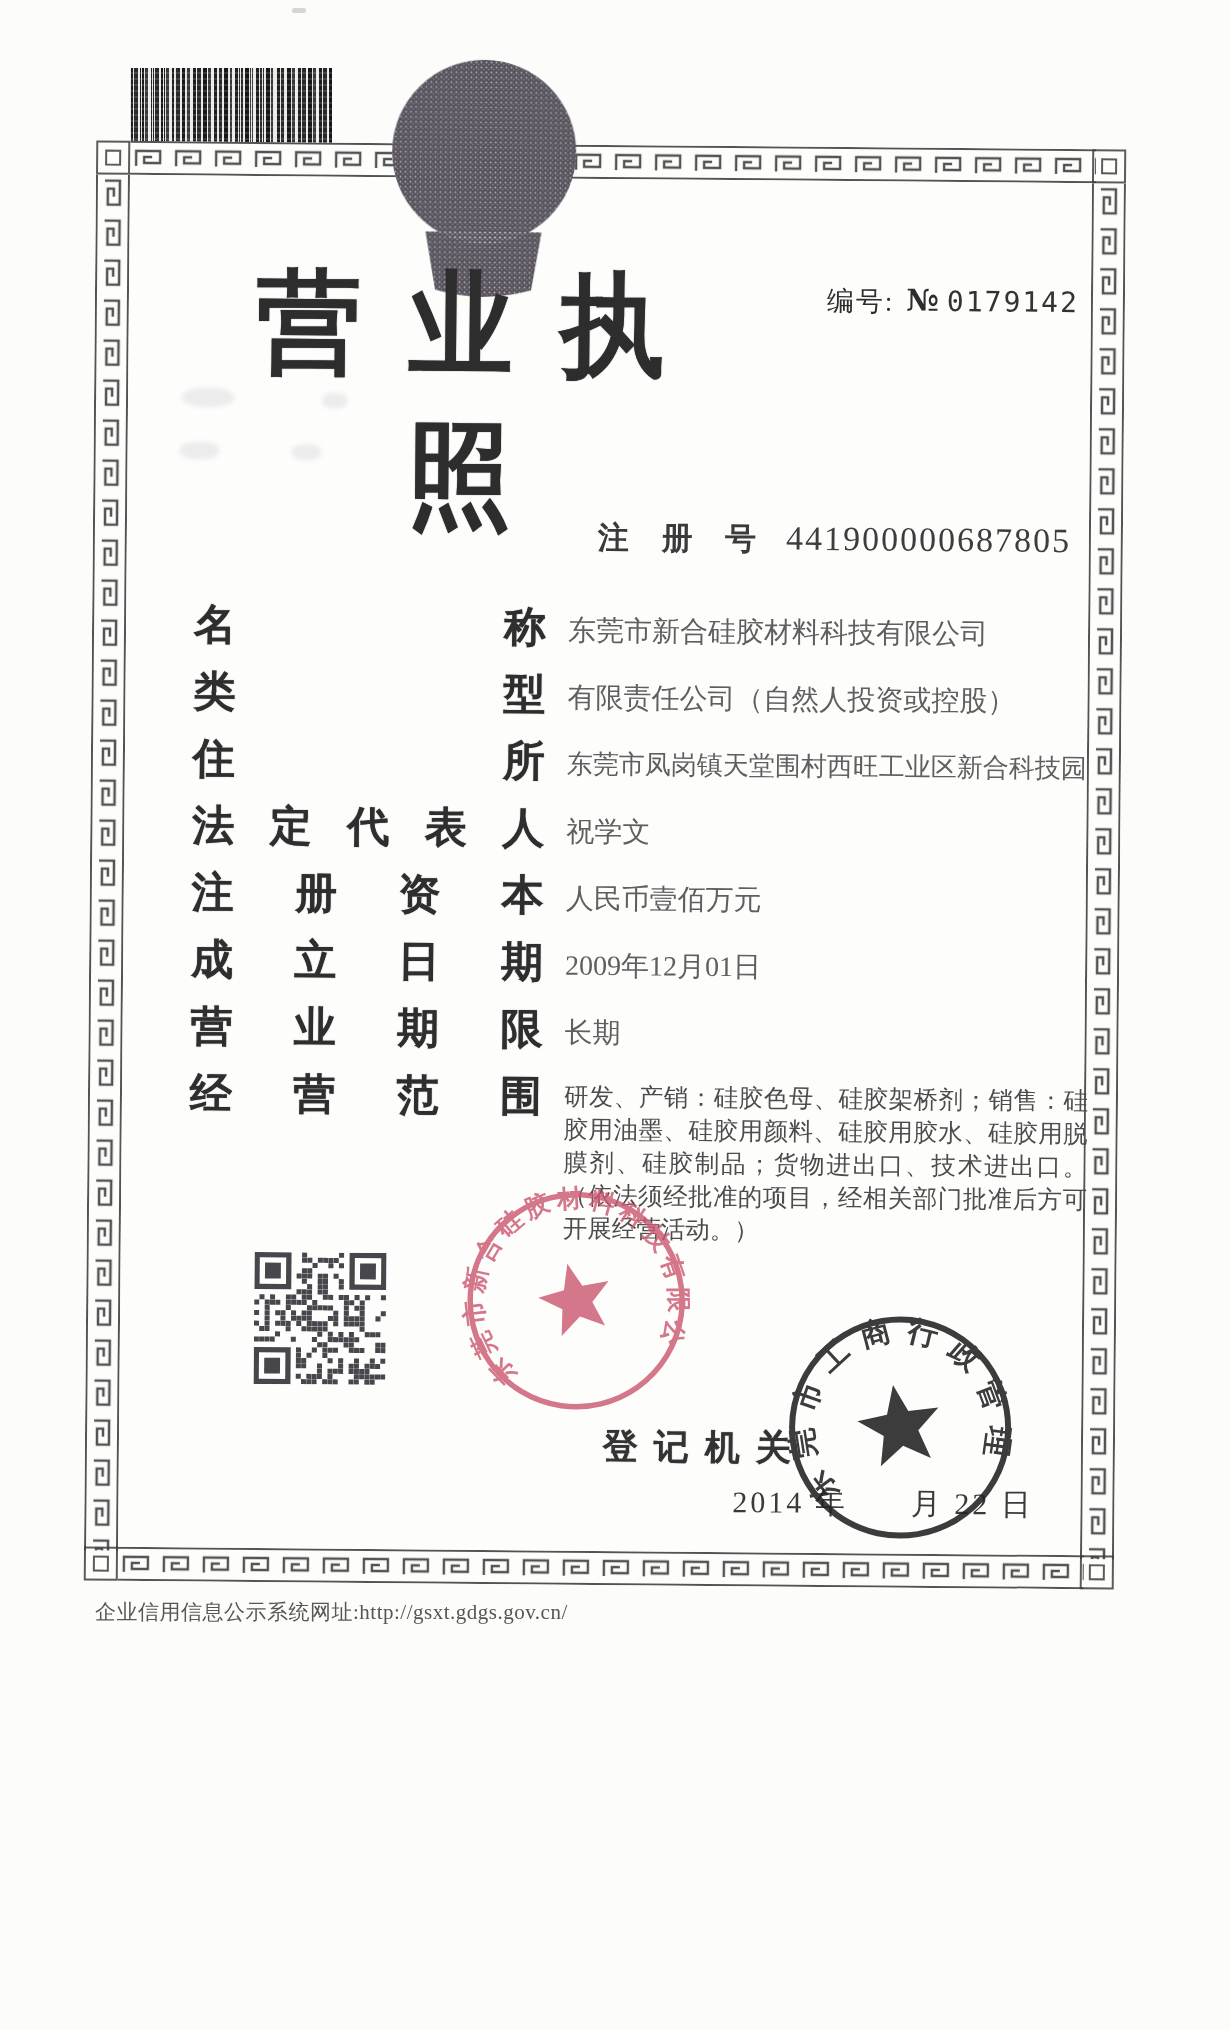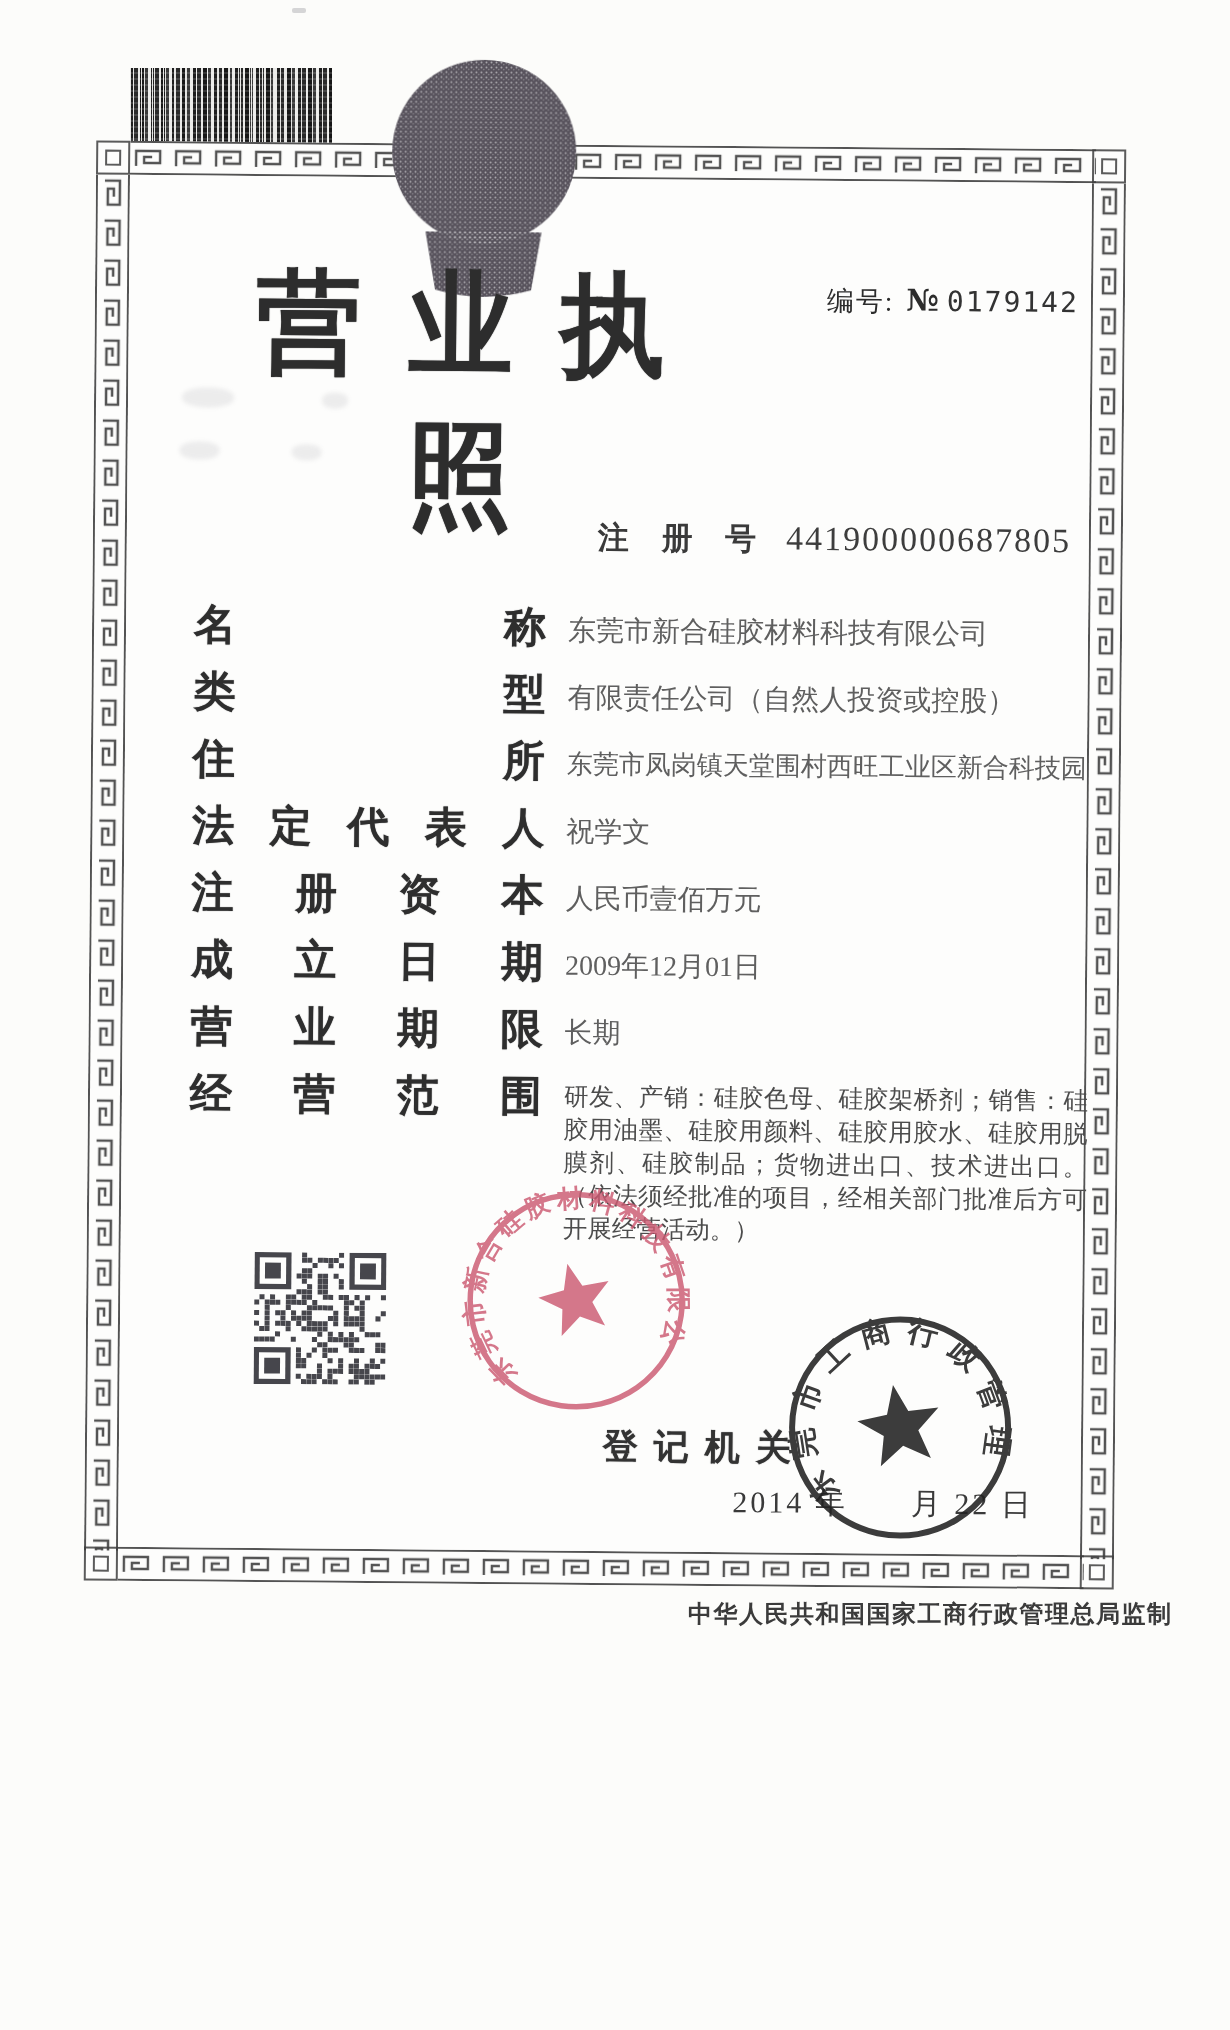--- a/index.html
+++ b/index.html
@@ -413,15 +413,15 @@
         </defs>
       <circle cx="0" cy="0" r="108" fill="none" stroke-width="6" stroke="#222222"></circle>
       <path d="M0,-40 L10,-13.8 L38,-12.4 L16.2,5.25 L23.5,32.4 L0,17 L-23.5,32.4 L-16.2,5.25 L-38,-12.4 L-10,-13.8 Z" transform="scale(1.08)" fill="#222222"></path>
       <text font-family="Liberation Sans, sans-serif" font-size="30" font-weight="700" fill="#222222">
         <textPath href="#arcA" startOffset="0" textLength="418" lengthAdjust="spacing">东莞市工商行政管理局</textPath>
       </text>
     </svg>
 
   </div>
 
-  <div class="footer-right">中华人民共和国国家工商行政管理总局监制</div>
+  <div class="footer-left">企业信用信息公示系统网址:http://gsxt.gdgs.gov.cn/</div>
 
 </div>
 
 </body></html>

